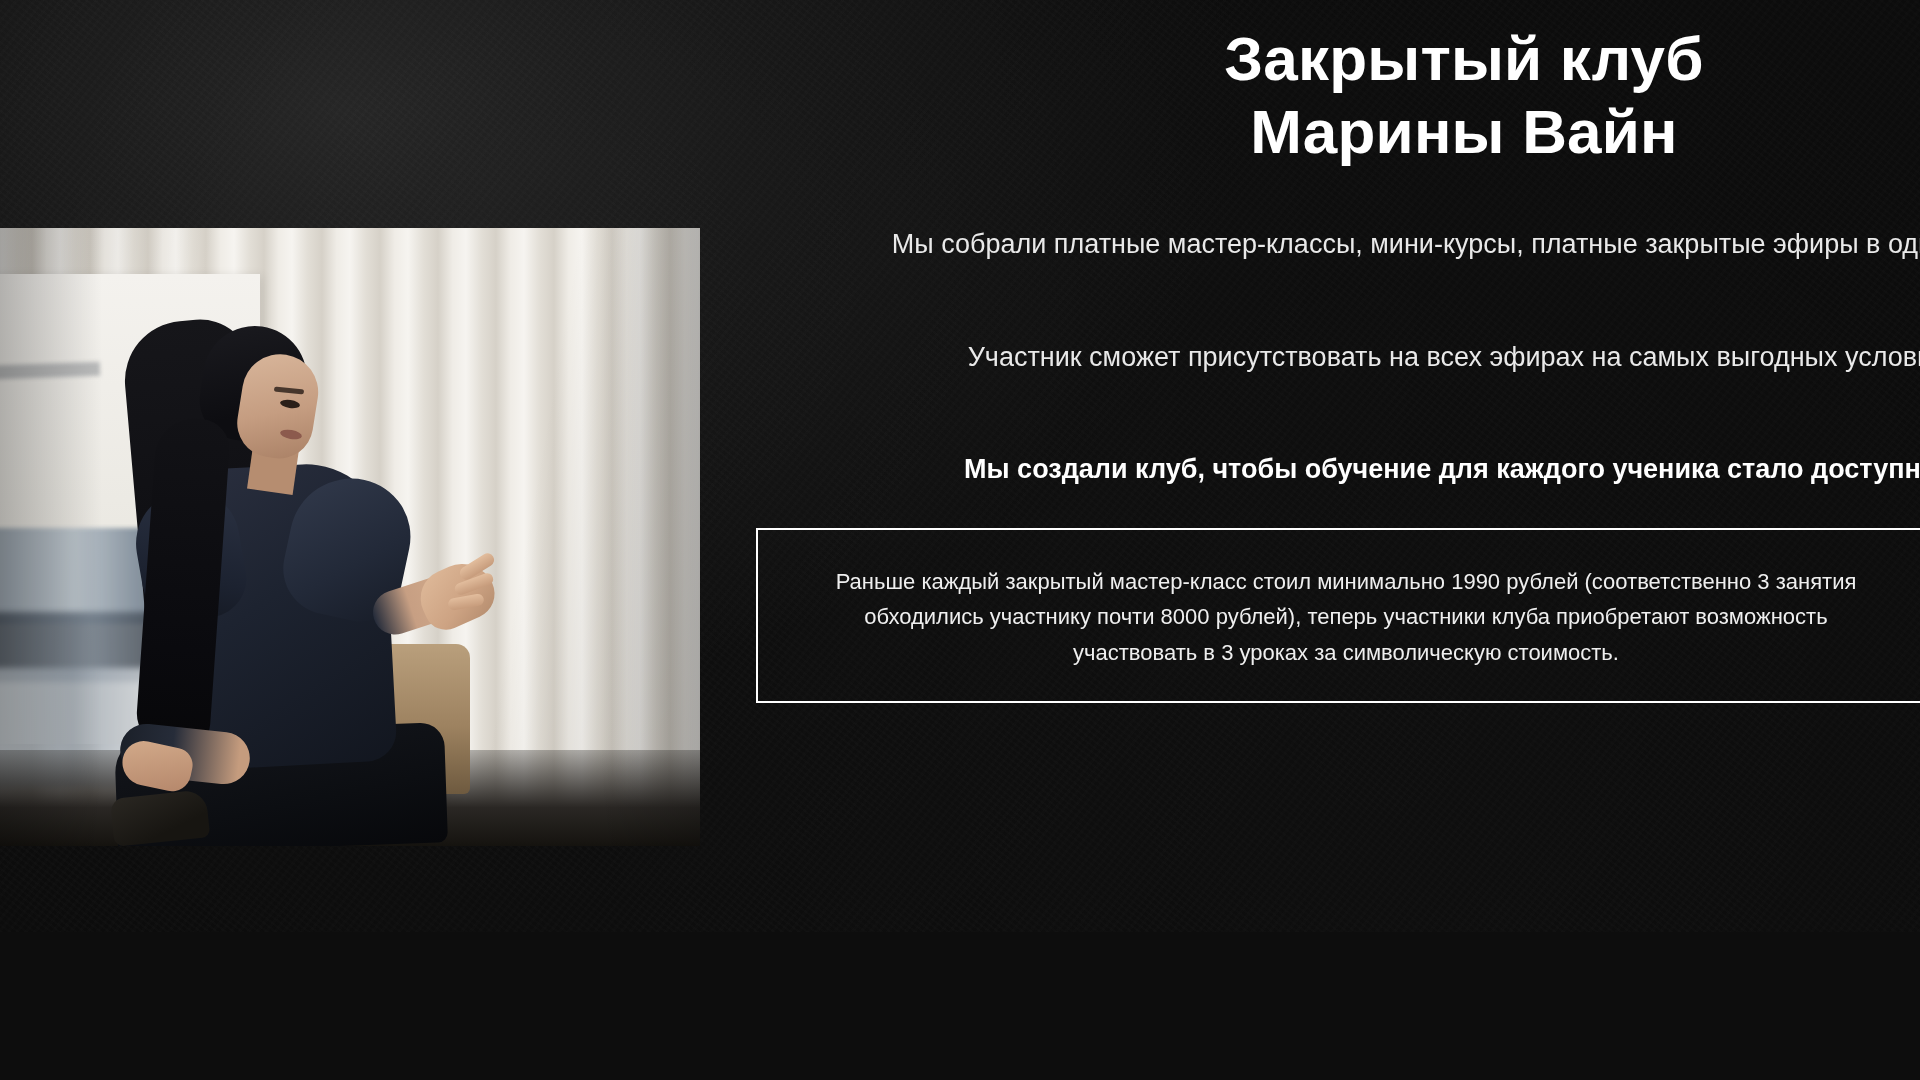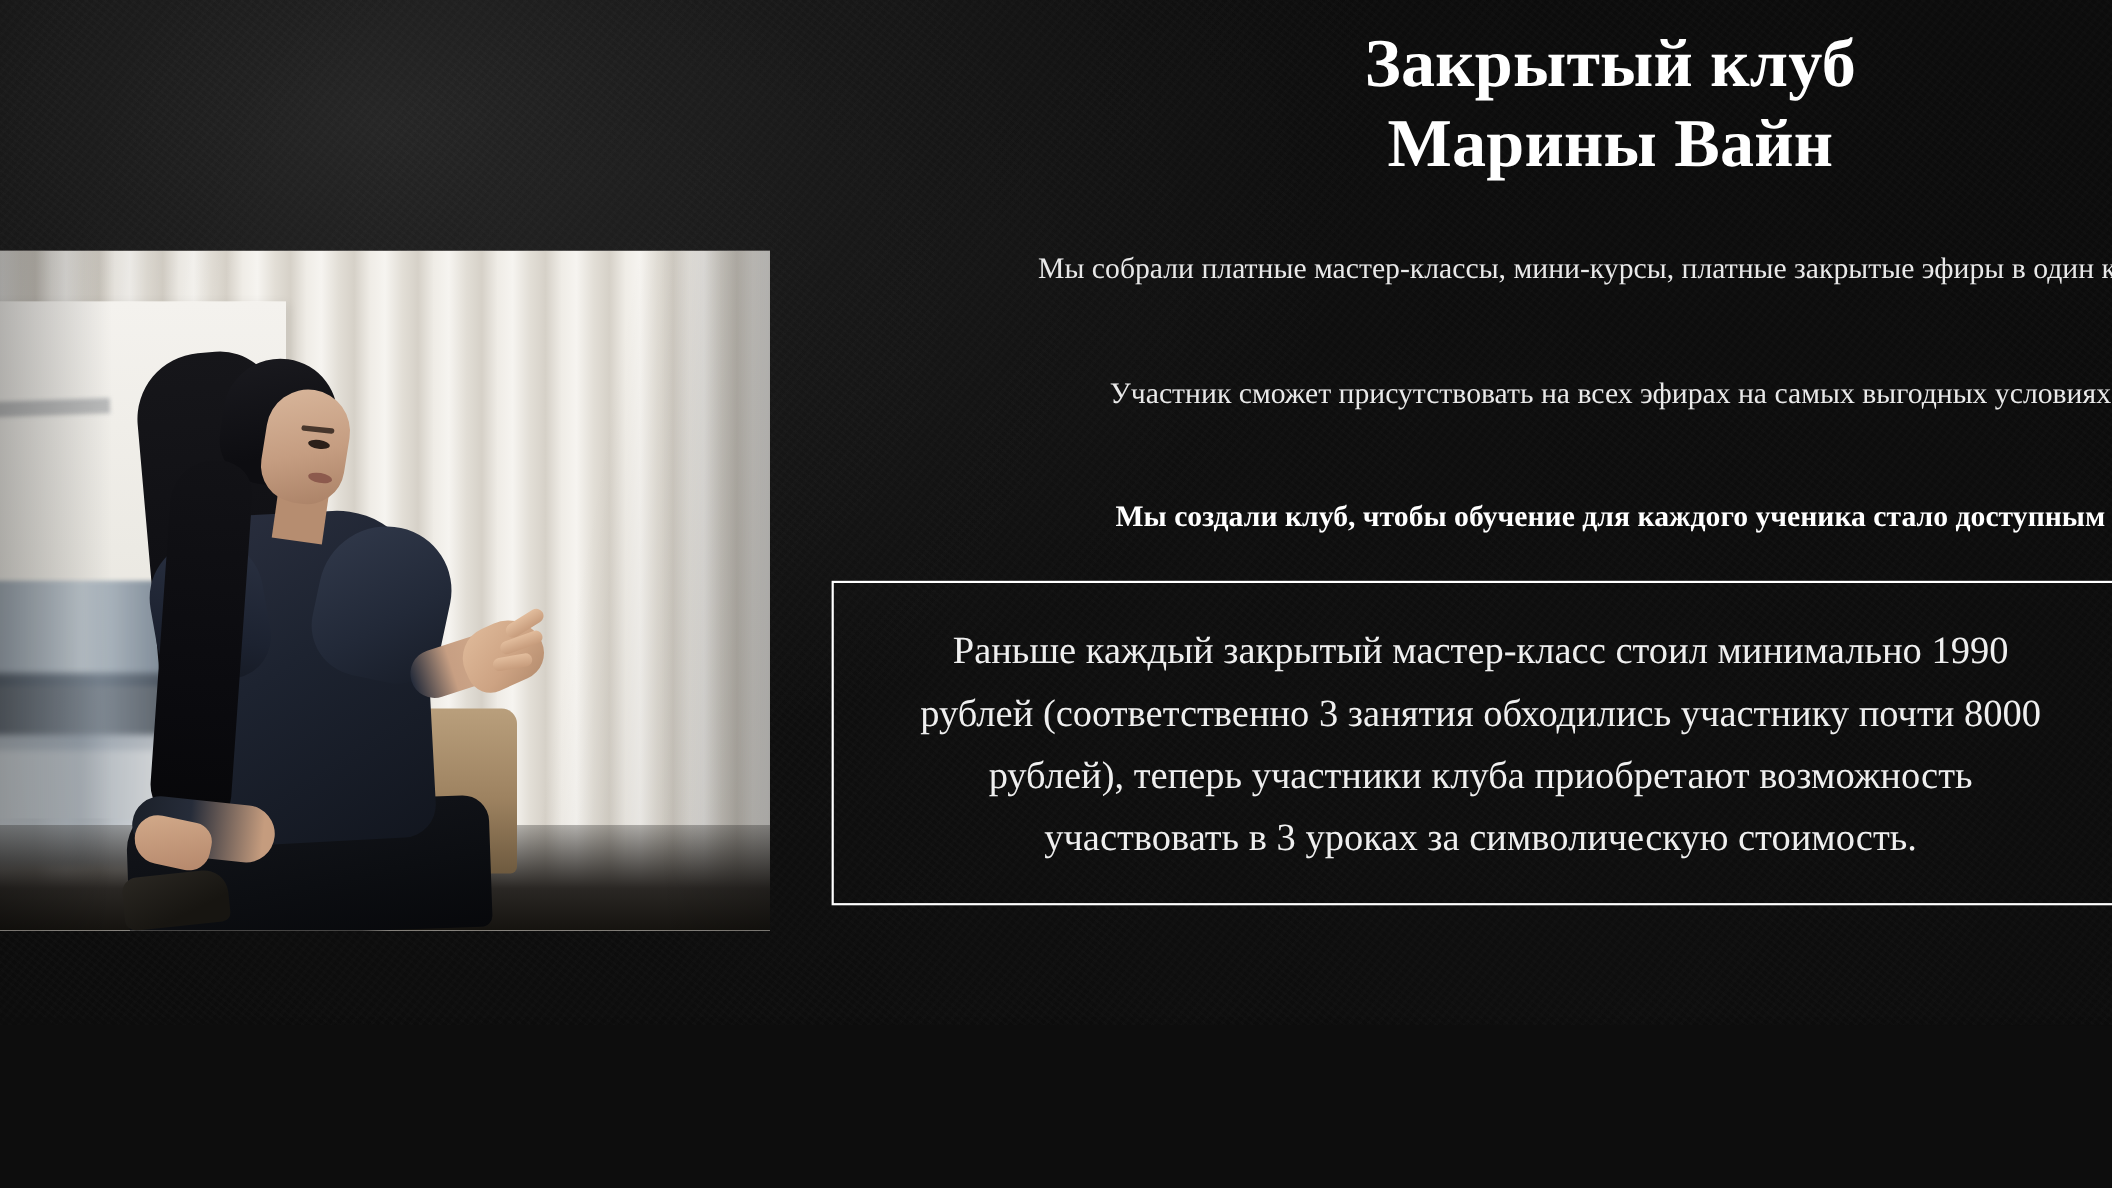--- a/index.html
+++ b/index.html
@@ -14,21 +14,20 @@
 
   
   .page {
     position: relative;
     width: 1920px;
     height: 932px;
     overflow: hidden;
     background:
       radial-gradient(ellipse 900px 600px at 18% 12%, #242424 0%, #161616 45%, #0c0c0c 100%),
       linear-gradient(160deg, #1c1c1c 0%, #111111 40%, #0a0a0a 100%);
-    font-family: Liberation Serif, serif;
   }
 
   
   .texture {
     position: absolute;
     inset: 0;
     pointer-events: none;
     opacity: .55;
     background-image:
       repeating-linear-gradient(37deg, rgba(255,255,255,.018) 0 2px, rgba(0,0,0,0) 2px 5px),
@@ -325,21 +324,21 @@
 
   .callout {
     margin-top: 38px;
     margin-left: 2px;
     border: 2px solid #ffffff;
     padding: 34px 56px 30px 56px;
     width: 1180px;
     text-align: center;
   }
   .callout-text {
-    font-size: 35px;
+    font-size: 22px;
     line-height: 1.62;
     color: #efefef;
     font-weight: 400;
   }
 </style>
 </head>
 <body>
 
 <div class="page">
 

